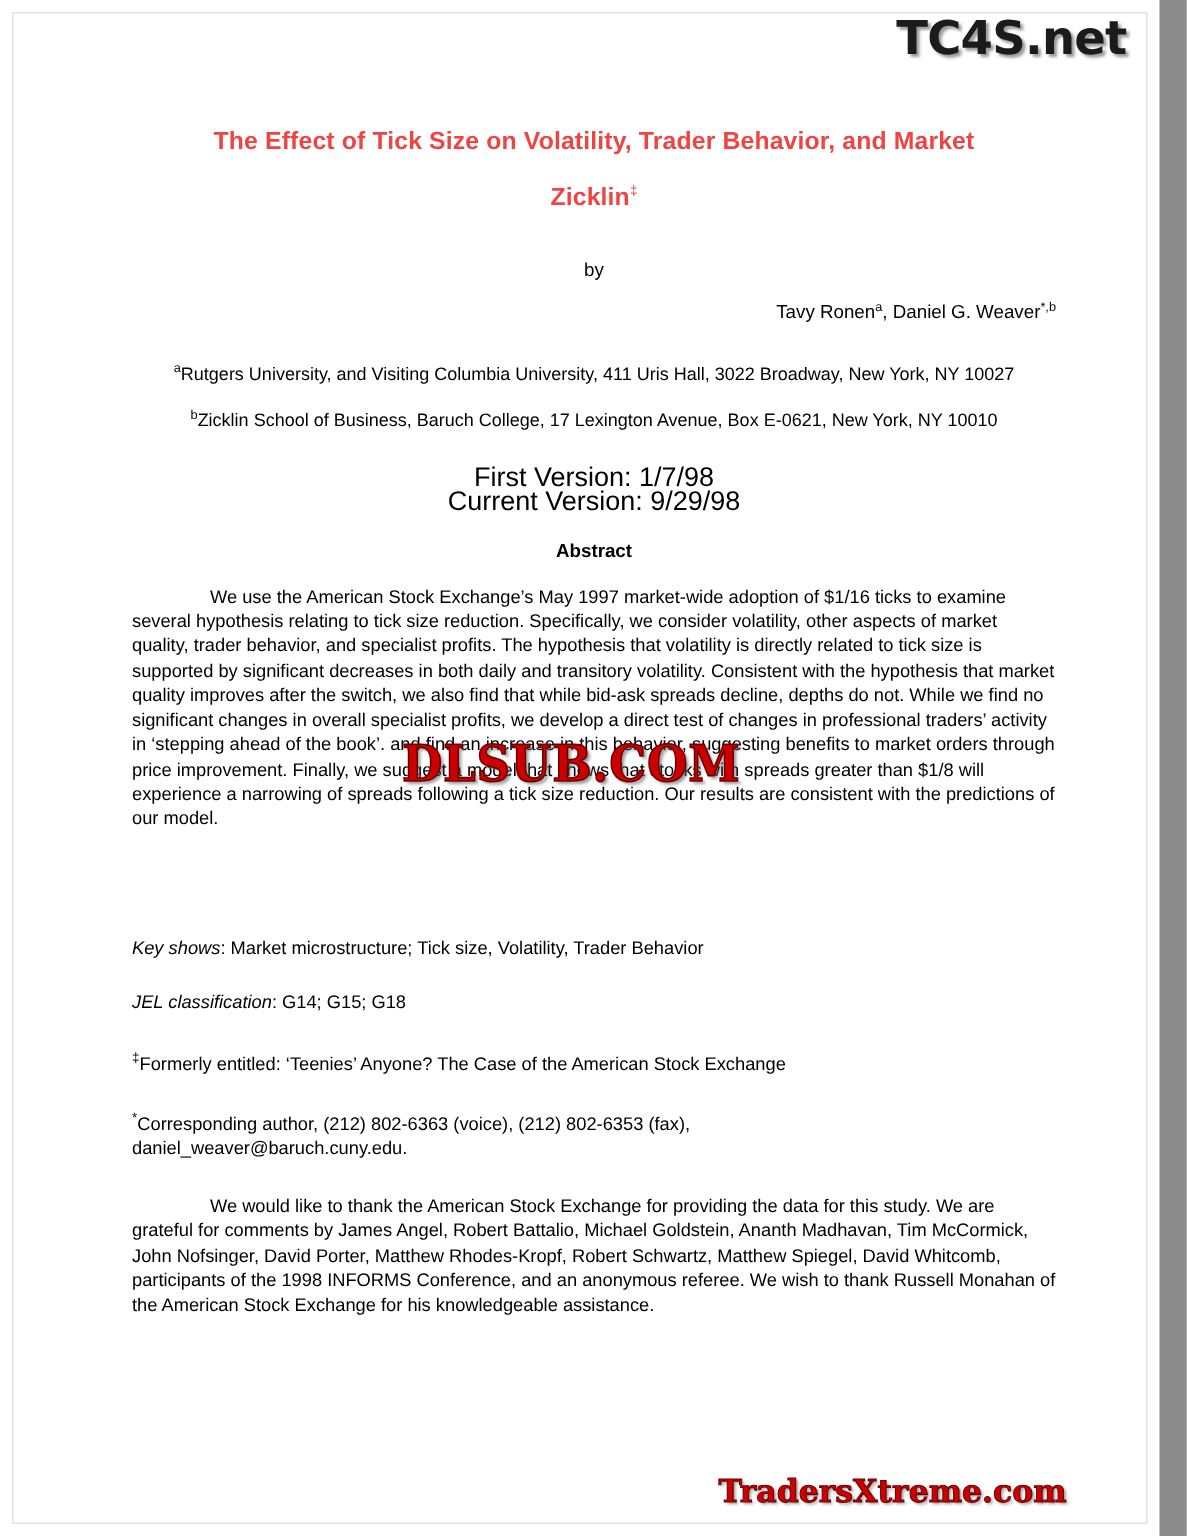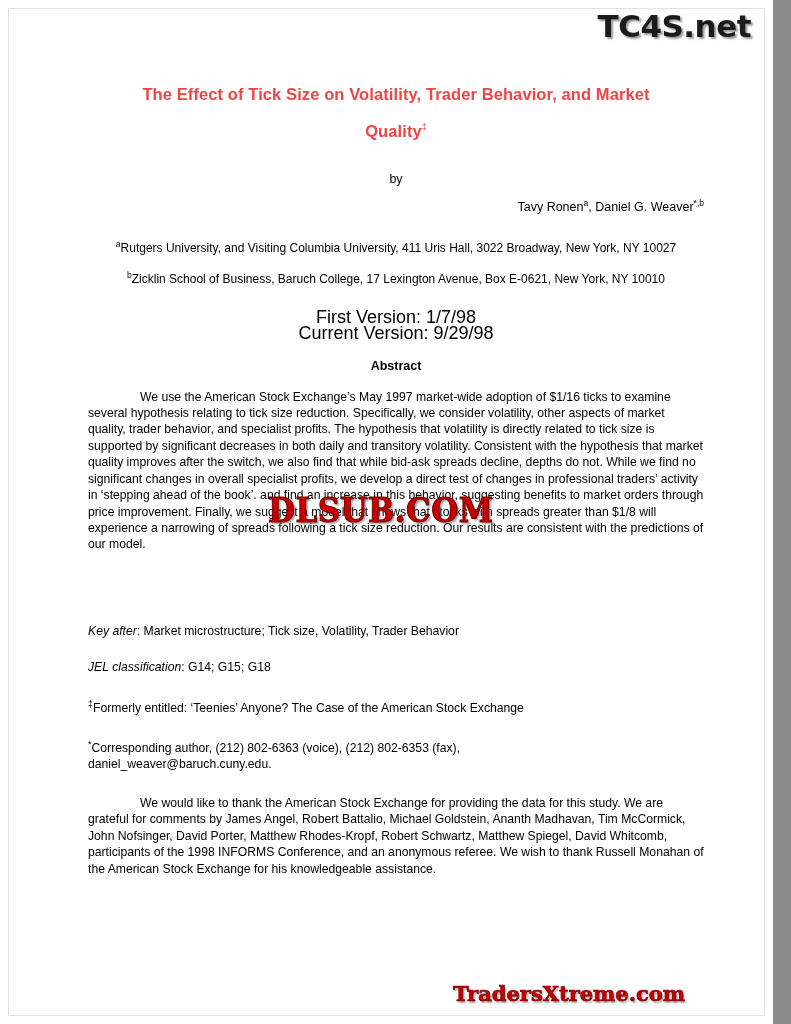--- a/index.html
+++ b/index.html
@@ -148,21 +148,21 @@
     font-size: 31px;
     font-weight: bold;
     color: #cc0000;
     letter-spacing: 0.5px;
     -webkit-text-stroke: 1px #6b0000;
     text-shadow: 2px 2px 2px rgba(90,90,90,0.6);
     transform: scaleY(1.08);
   }
   .wm-traders {
     position: absolute;
-    left: 453px;
+    left: 479px;
     bottom: 18px;
     font-family: "DejaVu Serif", serif;
     font-size: 21px;
     font-weight: bold;
     color: #cc0000;
     -webkit-text-stroke: 0.7px #6b0000;
     text-shadow: 1.5px 1.5px 2px rgba(90,90,90,0.6);
   }
 </style>
 </head>
@@ -170,21 +170,21 @@
 
 <div class="page">
   <div class="paper-border"></div>
 
   <div class="wm-tc4s">TC4S.net</div>
 
   <div class="content">
 
     <h1 class="title">
       <span>The Effect of Tick Size on Volatility, Trader Behavior, and Market</span><br>
-      <span>Quality</span><sup>‡</sup>
+      <span>Zicklin</span><sup>‡</sup>
     </h1>
 
     <div class="by">by</div>
 
     <div class="authors">
       <span>Tavy Ronen</span><sup>a</sup><span>, Daniel G. Weaver</span><sup>*,b</sup>
     </div>
 
     <div class="affil">
       <div class="line1">
@@ -201,21 +201,21 @@
     </div>
 
     <div class="abstract-head">Abstract</div>
 
     <div class="abstract-body">
       <span class="indent"></span><span>We use the American Stock Exchange’s May 1997 market-wide adoption of $1/16 ticks to examine several hypothesis relating to tick size reduction. Specifically, we consider volatility, other aspects of market quality, trader behavior, and specialist profits. The hypothesis that volatility is directly related to tick size is supported by significant decreases in both daily and transitory volatility. Consistent with the hypothesis that market quality improves after the switch, we also find that while bid-ask spreads decline, depths do not. While we find no significant changes in overall specialist profits, we develop a direct test of changes in professional traders’ activity in ‘stepping ahead of the book’. and find an increase in this behavior, suggesting benefits to market orders through price improvement.  Finally, we suggest a model that shows that stocks with spreads greater than $1/8 will experience a narrowing of spreads following a tick size reduction.  Our results are consistent with the predictions of our model.</span>
     </div>
 
     <div class="meta">
       <div class="row">
-        <em>Key after</em><span>: Market microstructure; Tick size, Volatility, Trader Behavior</span>
+        <em>Key shows</em><span>: Market microstructure; Tick size, Volatility, Trader Behavior</span>
       </div>
       <div class="row">
         <em>JEL classification</em><span>: G14; G15; G18</span>
       </div>
       <div class="row">
         <sup class="footnote-dagger">‡</sup><span>Formerly entitled: ‘Teenies’ Anyone?  The Case of the American Stock Exchange</span>
       </div>
       <div class="row">
         <sup class="footnote-dagger">*</sup><span>Corresponding author, (212) 802-6363 (voice), (212) 802-6353 (fax),</span><br>
         <span>daniel_weaver@baruch.cuny.edu.</span>

